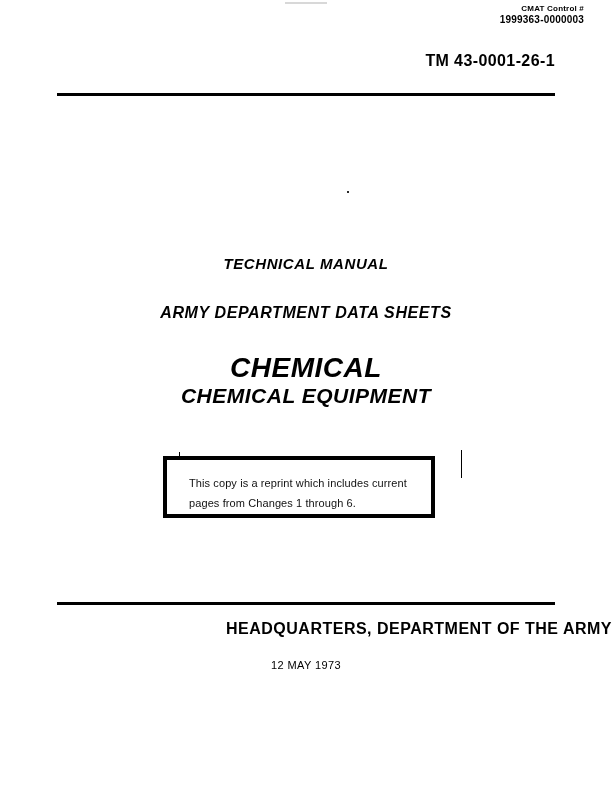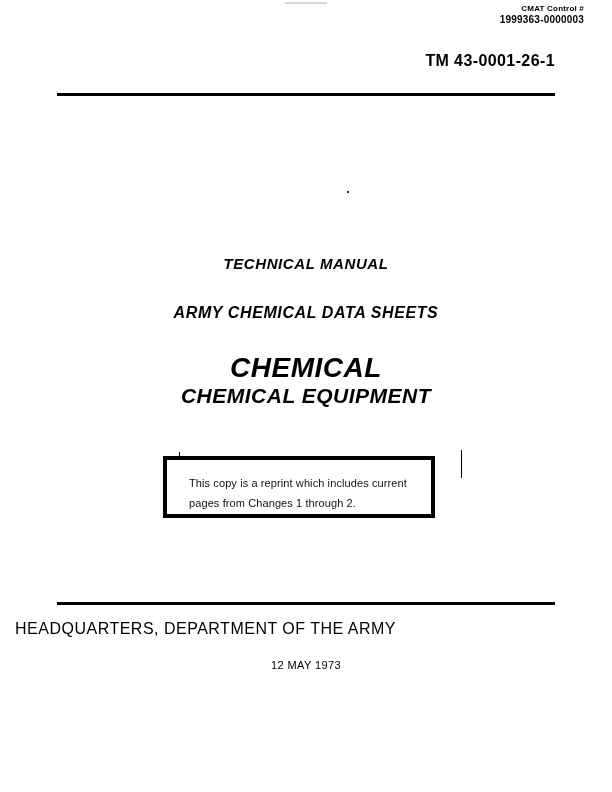--- a/index.html
+++ b/index.html
@@ -125,25 +125,25 @@
     position: absolute;
     width: 1px;
     background: #000000;
   }
   .changebar-left { top: 452px; left: 179px; height: 58px; }
   .changebar-right { top: 450px; left: 461px; height: 28px; }
 
   .footer-hq {
     position: absolute;
     top: 620px;
-    left: 15px;
+    left: 8px;
     right: 0;
-    text-align: left;
+    text-align: right;
     font-size: 16px;
-    font-weight: normal;
+    font-weight: bold;
     letter-spacing: 0.5px;
   }
   .footer-date {
     position: absolute;
     top: 659px;
     left: 0;
     right: 0;
     text-align: center;
     font-size: 11px;
     letter-spacing: 0.4px;
@@ -168,30 +168,30 @@
     <div class="cmat-label">CMAT Control #</div>
     <div class="cmat-number">1999363-0000003</div>
   </div>
 
   <div class="tm-number">TM 43-0001-26-1</div>
 
   <div class="rule rule-top"></div>
 
   <div class="title-block">
     <div class="line-tech">TECHNICAL MANUAL</div>
-    <div class="line-army">ARMY CHEMICAL DATA SHEETS</div>
+    <div class="line-army">ARMY DEPARTMENT DATA SHEETS</div>
     <div class="line-chem">CHEMICAL</div>
     <div class="line-def">CHEMICAL EQUIPMENT</div>
   </div>
 
   <div class="changebar changebar-left"></div>
   <div class="changebar changebar-right"></div>
 
   <div class="notice-box">
-    <div class="notice-text">This copy is a reprint which includes current pages from Changes 1 through 2.</div>
+    <div class="notice-text">This copy is a reprint which includes current pages from Changes 1 through 6.</div>
   </div>
 
   <div class="rule rule-bottom"></div>
 
   <div class="footer-hq">HEADQUARTERS, DEPARTMENT OF THE ARMY</div>
   <div class="footer-date">12 MAY 1973</div>
 
   <div class="speck speck-a"></div>
   <div class="speck speck-b"></div>
 

